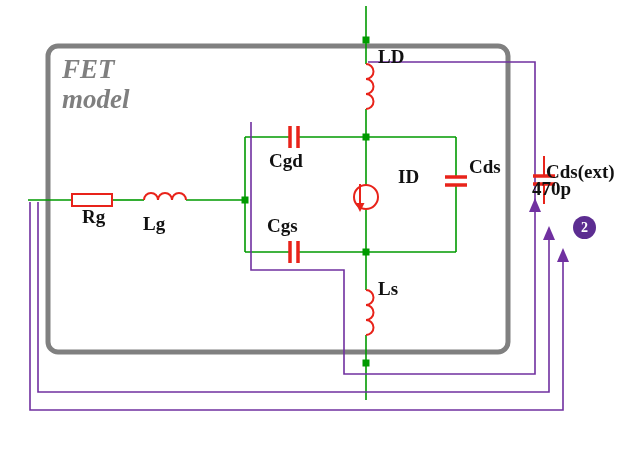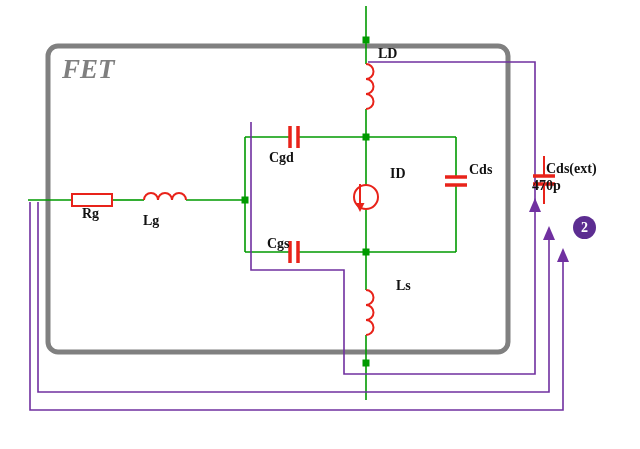--- a/index.html
+++ b/index.html
@@ -27,21 +27,21 @@
   .gf{fill:var(--wire-green);stroke:none;}
   .p{stroke:var(--wire-purple);stroke-width:1.6;fill:none;}
   .pf{fill:var(--wire-purple);stroke:none;}
   .r{stroke:var(--component-red);stroke-width:2;fill:none;}
   .rplate{stroke:var(--component-red);stroke-width:3.5;fill:none;}
   .rf{fill:var(--component-red);stroke:none;}
   .box{stroke:var(--box-gray);stroke-width:5;fill:none;}
   
   .lbl{
     position:absolute;
-    font-size:14px;font-weight:600;
+    font-size:19px;font-weight:600;
     color:var(--label-color);
     white-space:nowrap;
     line-height:1;
   }
   .title{
     position:absolute;left:54px;top:54px;
     font-size:27px;font-weight:700;font-style:italic;
     color:var(--title-gray);line-height:1.12;
   }
   .badge{
@@ -141,30 +141,31 @@
     <g>
       <path class="r" d="M536 156 V176"></path>
       <path class="r" d="M536 184 V204"></path>
       <path class="rplate" d="M525 176 H547"></path>
       <path class="rplate" d="M525 184 H547"></path>
     </g>
   </svg>
 
   <div class="title">
     <div>FET</div>
+    <div>model</div>
   </div>
 
   <span class="lbl" style="left:74px;top:207px">Rg</span>
   <span class="lbl" style="left:135px;top:214px">Lg</span>
   <span class="lbl" style="left:261px;top:151px">Cgd</span>
-  <span class="lbl" style="left:259px;top:237px">Cgs</span>
-  <span class="lbl" style="left:382px;top:167px">ID</span>
-  <span class="lbl" style="left:461px;top:163px">Cds</span>
+  <span class="lbl" style="left:259px;top:216px">Cgs</span>
+  <span class="lbl" style="left:390px;top:167px">ID</span>
+  <span class="lbl" style="left:461px;top:157px">Cds</span>
   <span class="lbl" style="left:370px;top:47px">LD</span>
-  <span class="lbl" style="left:388px;top:279px">Ls</span>
+  <span class="lbl" style="left:370px;top:279px">Ls</span>
   <span class="lbl" style="left:538px;top:162px">Cds(ext)</span>
   <span class="lbl" style="left:524px;top:179px">470p</span>
 
   <div class="badge">
     <span>2</span>
   </div>
 
 </div>
 
 </body></html>

